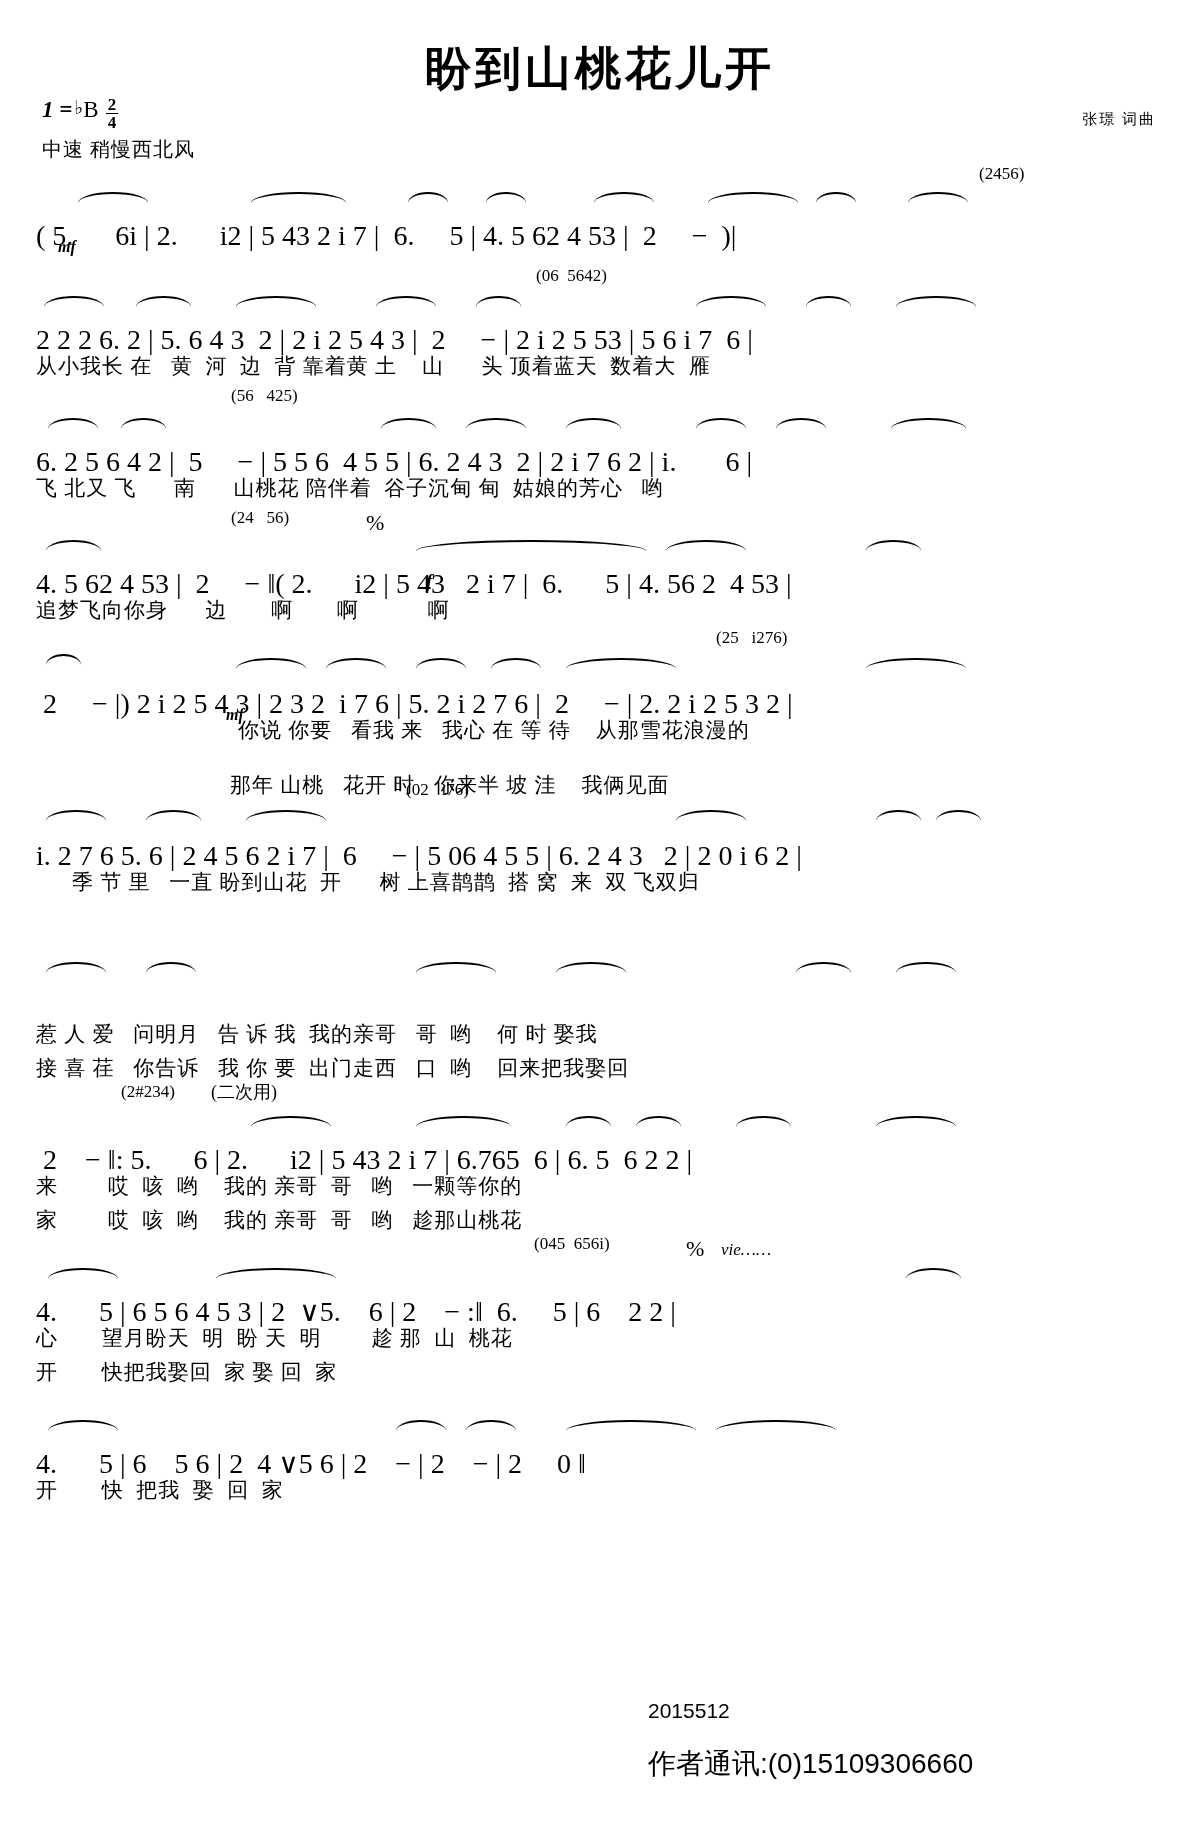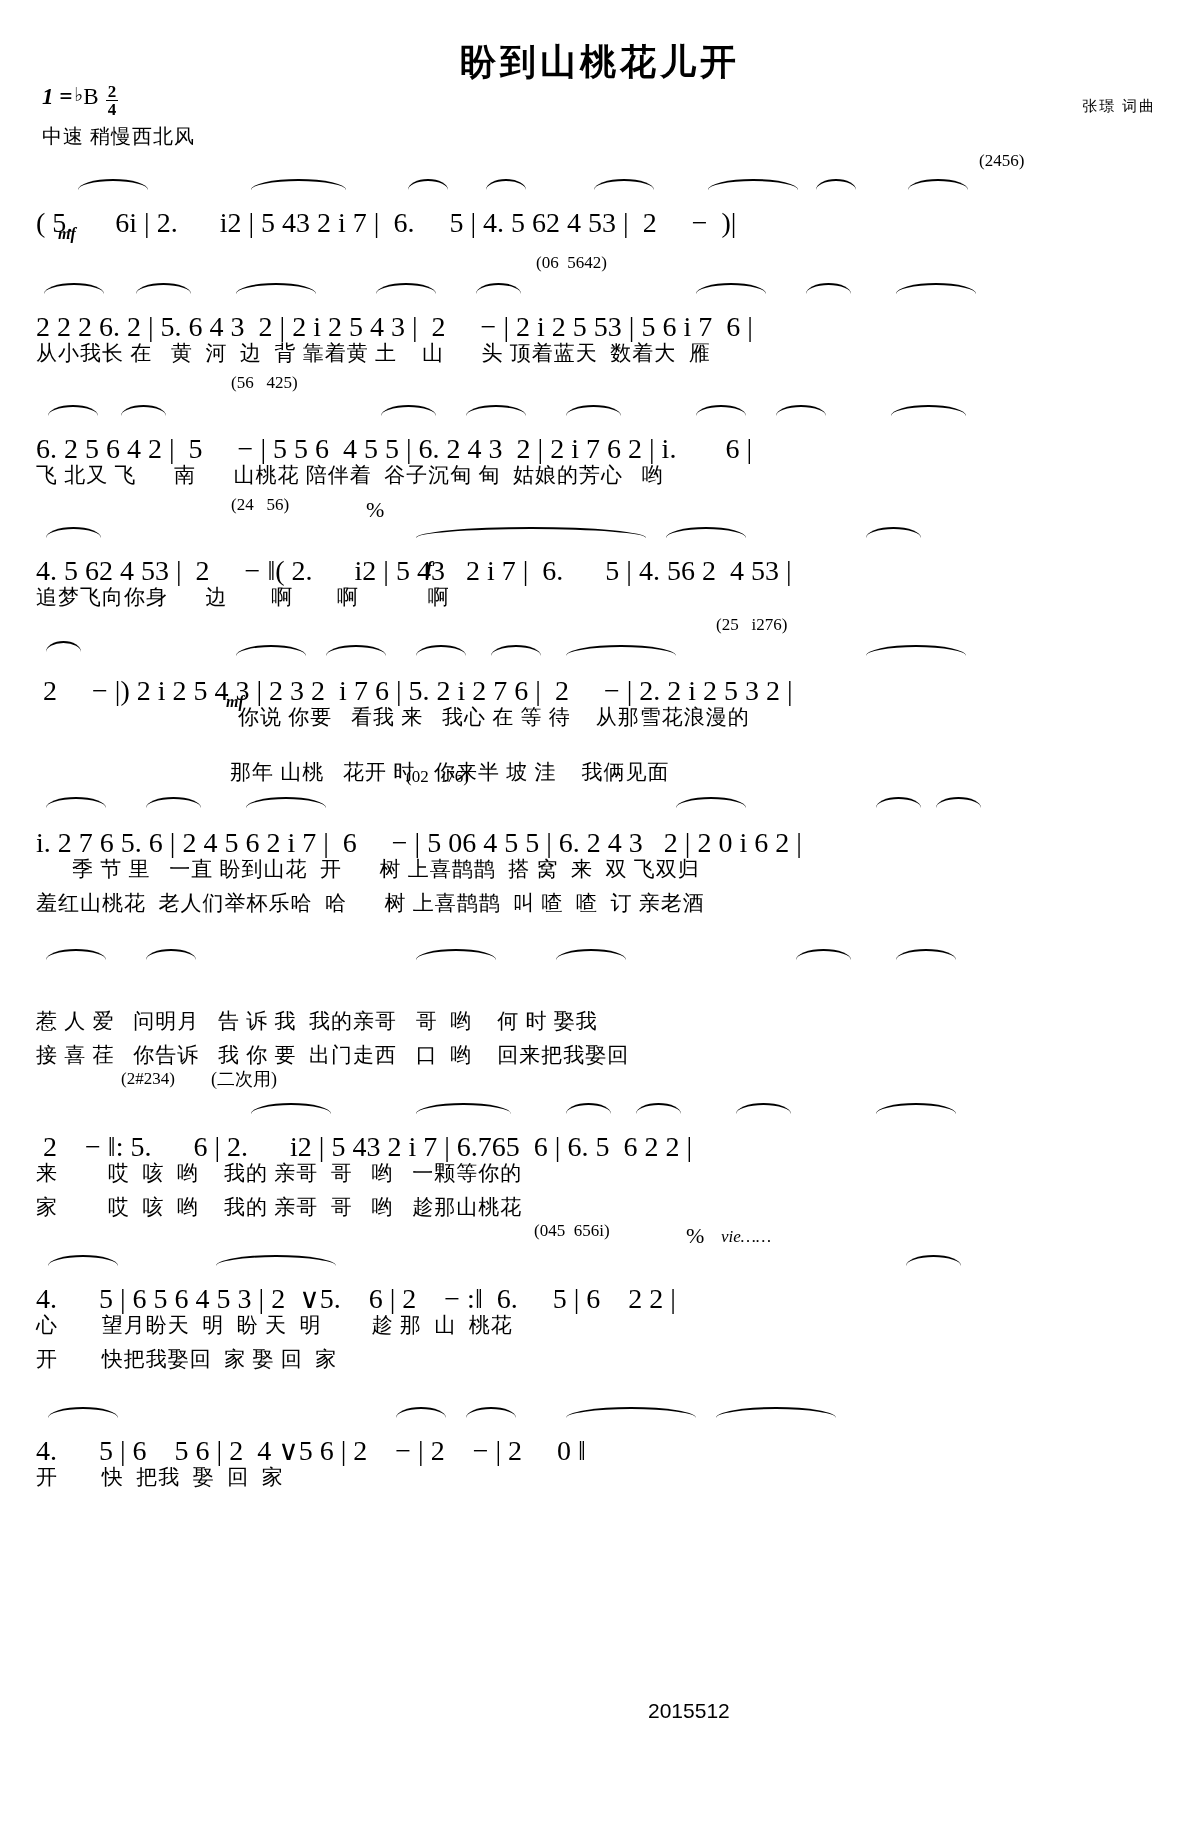--- a/index.html
+++ b/index.html
@@ -19,21 +19,21 @@
     position: relative;
     width: 1200px;
     height: 1832px;
     padding: 0;
   }
   
   .title {
     text-align: center;
     font-family: "Liberation Sans", sans-serif;
     font-weight: bold;
-    font-size: 36px;
+    font-size: 46px;
     letter-spacing: 4px;
     padding-top: 38px;
   }
   .header-row {
     position: relative;
     height: 70px;
     margin-top: -12px;
   }
   .key-block {
     position: absolute;
@@ -260,21 +260,20 @@
       <div class="abs" style="left:0px; top:20px;">
         <div class="slur" style="left:10px; top:4px; width:60px;"></div>
         <div class="slur" style="left:110px; top:4px; width:55px;"></div>
         <div class="slur" style="left:210px; top:4px; width:80px;"></div>
         <div class="slur" style="left:640px; top:4px; width:70px;"></div>
         <div class="slur" style="left:840px; top:4px; width:45px;"></div>
         <div class="slur" style="left:900px; top:4px; width:45px;"></div>
       </div>
       <div class="abs notes" style="left:0px; top:40px;">i. 2 7 6 5. 6 | 2 4 5 6 2 i 7 |  6     − | 5 06 4 5 5 | 6. 2 4 3   2 | 2 0 i 6 2 |</div>
       <div class="abs lyrics" style="left:16px; top:82px;margin-left:20px;">季 节 里   一直 盼到山花  开      树 上喜鹊鹊  搭 窝  来  双 飞双归</div>
-      <div class="abs lyrics" style="left:0px; top:116px;">羞红山桃花  老人们举杯乐哈  哈      树 上喜鹊鹊  叫 喳  喳  订 亲老酒</div>
     </div>
 
     <div class="system" style="height:152px;">
       <div class="abs" style="left:0px; top:20px;">
         <div class="slur" style="left:10px; top:4px; width:60px;"></div>
         <div class="slur" style="left:110px; top:4px; width:50px;"></div>
         <div class="slur" style="left:380px; top:4px; width:80px;"></div>
         <div class="slur" style="left:520px; top:4px; width:70px;"></div>
         <div class="slur" style="left:760px; top:4px; width:55px;"></div>
         <div class="slur" style="left:860px; top:4px; width:60px;"></div>
@@ -321,14 +320,15 @@
         <div class="slur" style="left:530px; top:6px; width:130px;"></div>
         <div class="slur" style="left:680px; top:6px; width:120px;"></div>
       </div>
       <div class="abs notes" style="left:0px; top:40px;">4.      5 | 6    5 6 | 2  4 ∨5 6 | 2    − | 2    − | 2     0 ‖</div>
       <div class="abs lyrics" style="left:0px; top:82px;">开       快  把我  娶  回  家</div>
     </div>
 
   </div>
 
   <div class="footer-num">2015512</div>
+  <div class="footer-contact">作者通讯:(0)15109306660</div>
 
 </div>
 
 </body></html>

